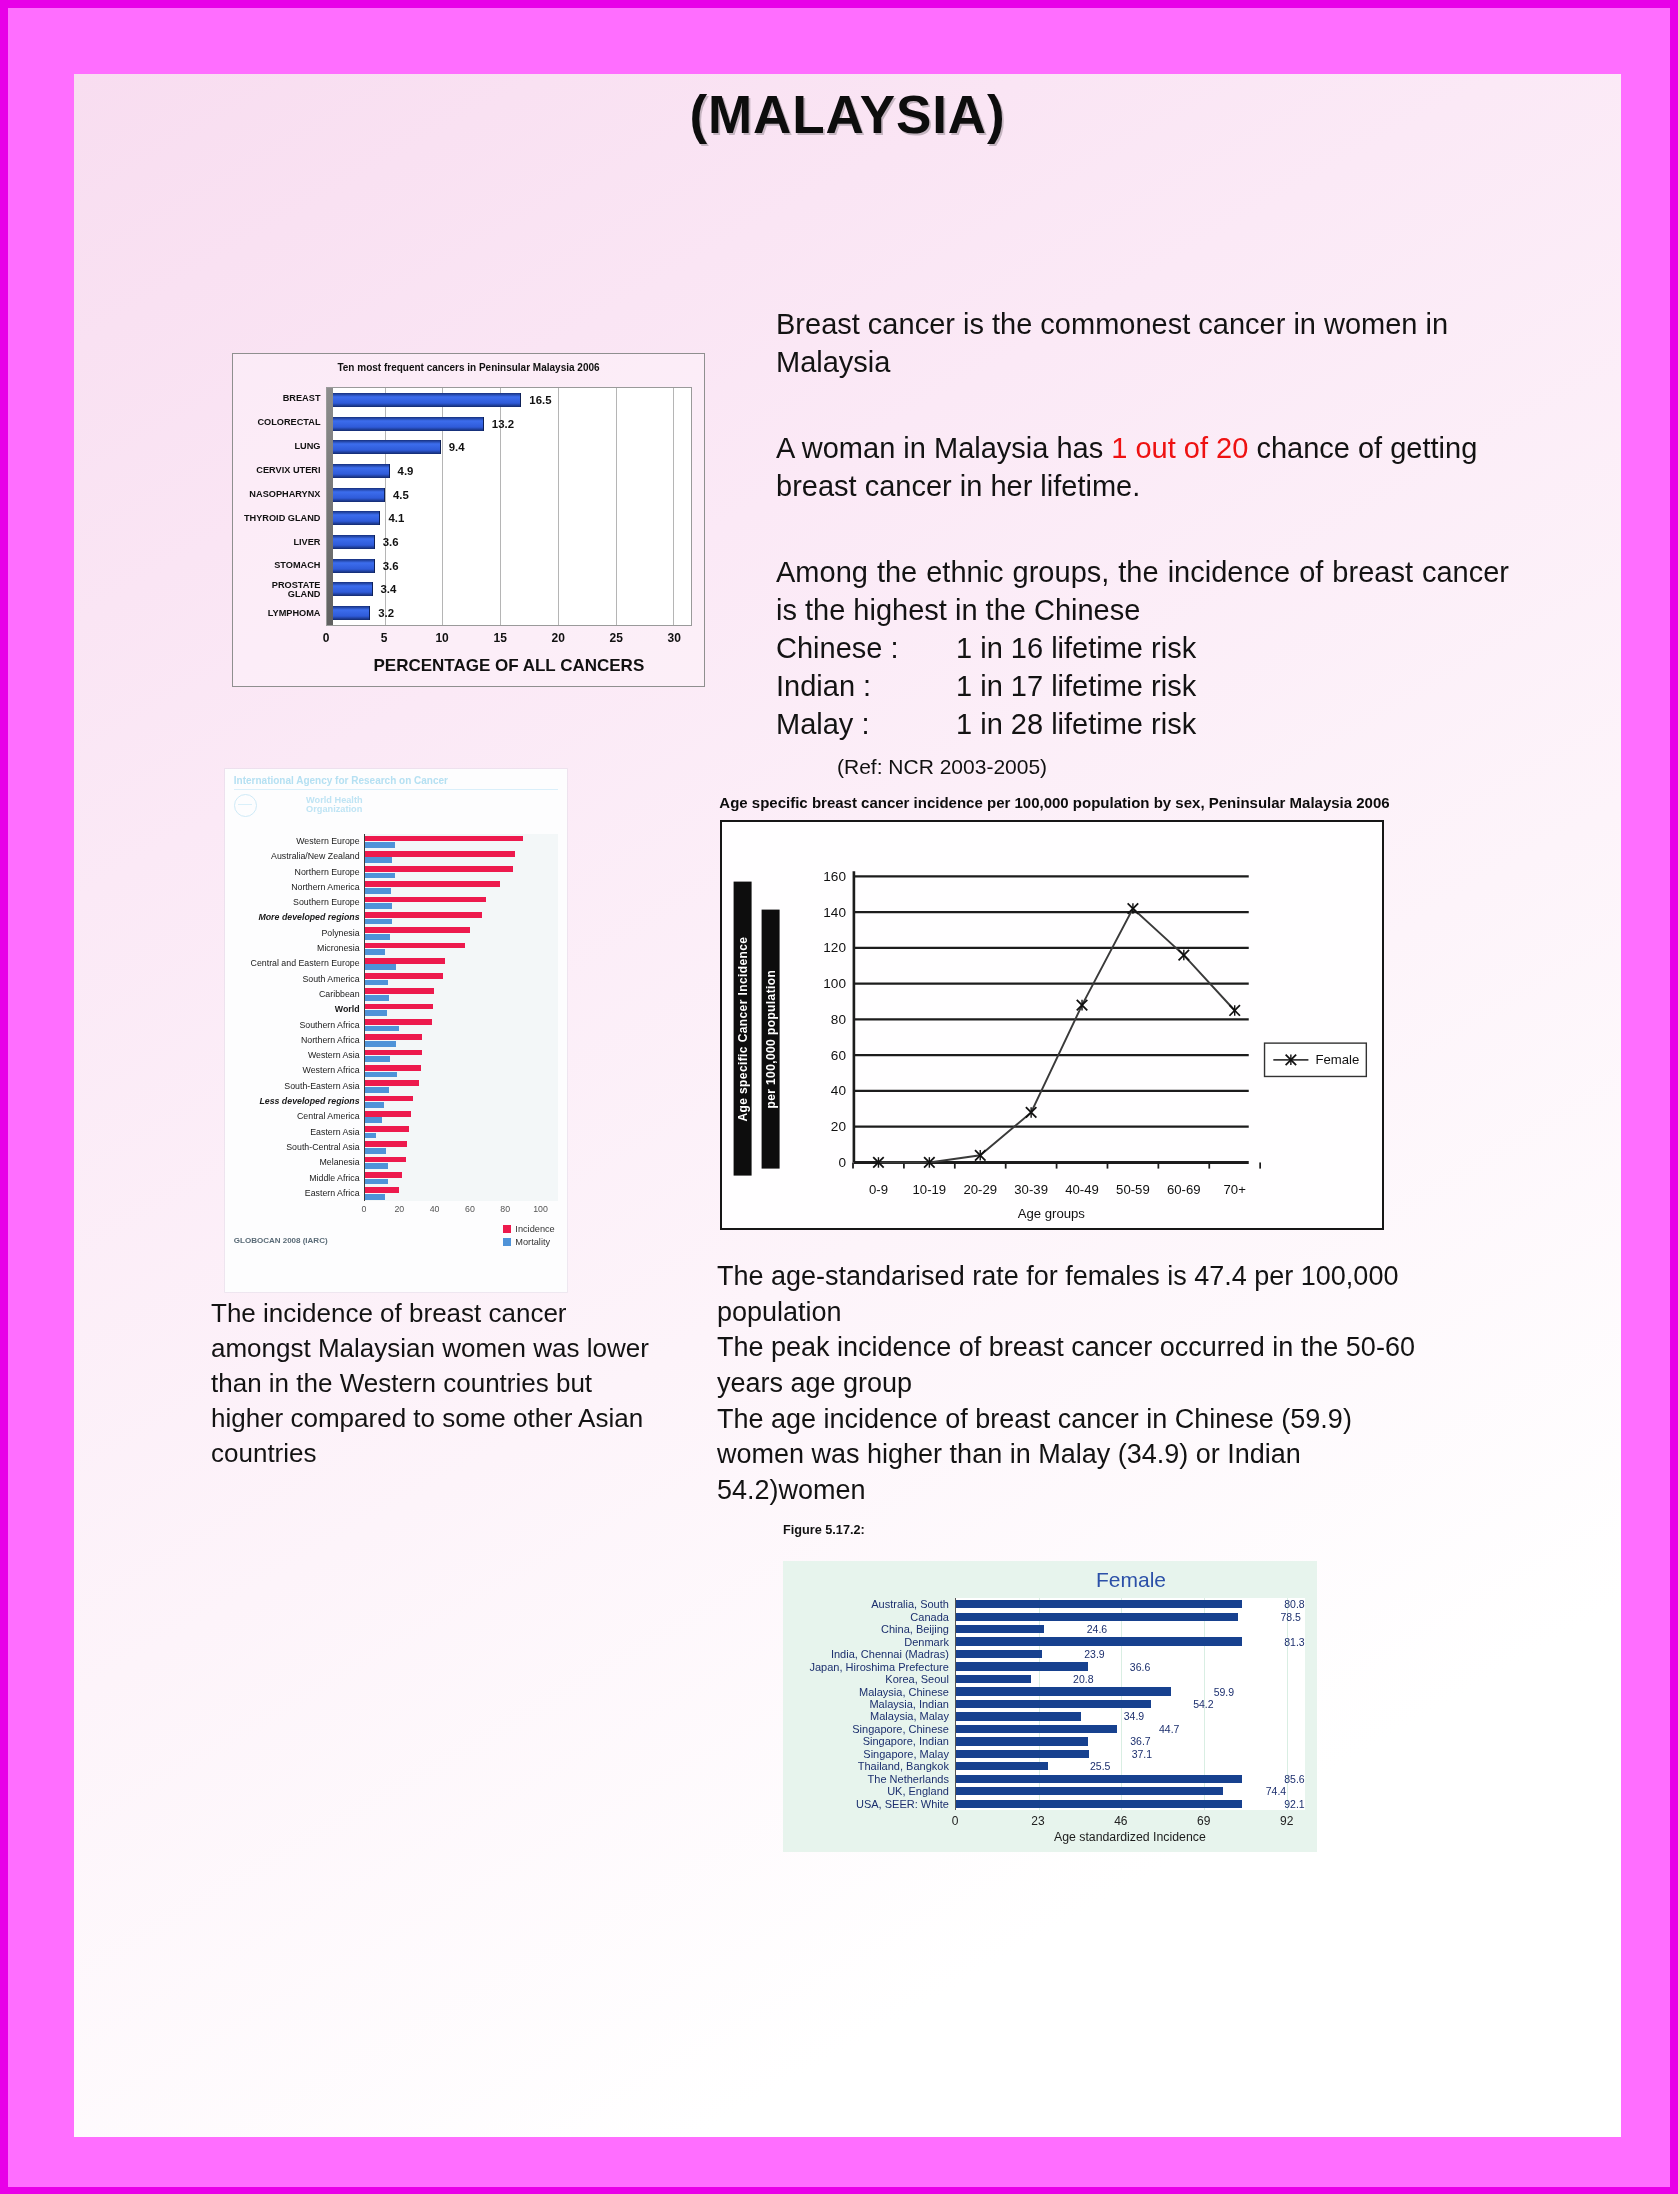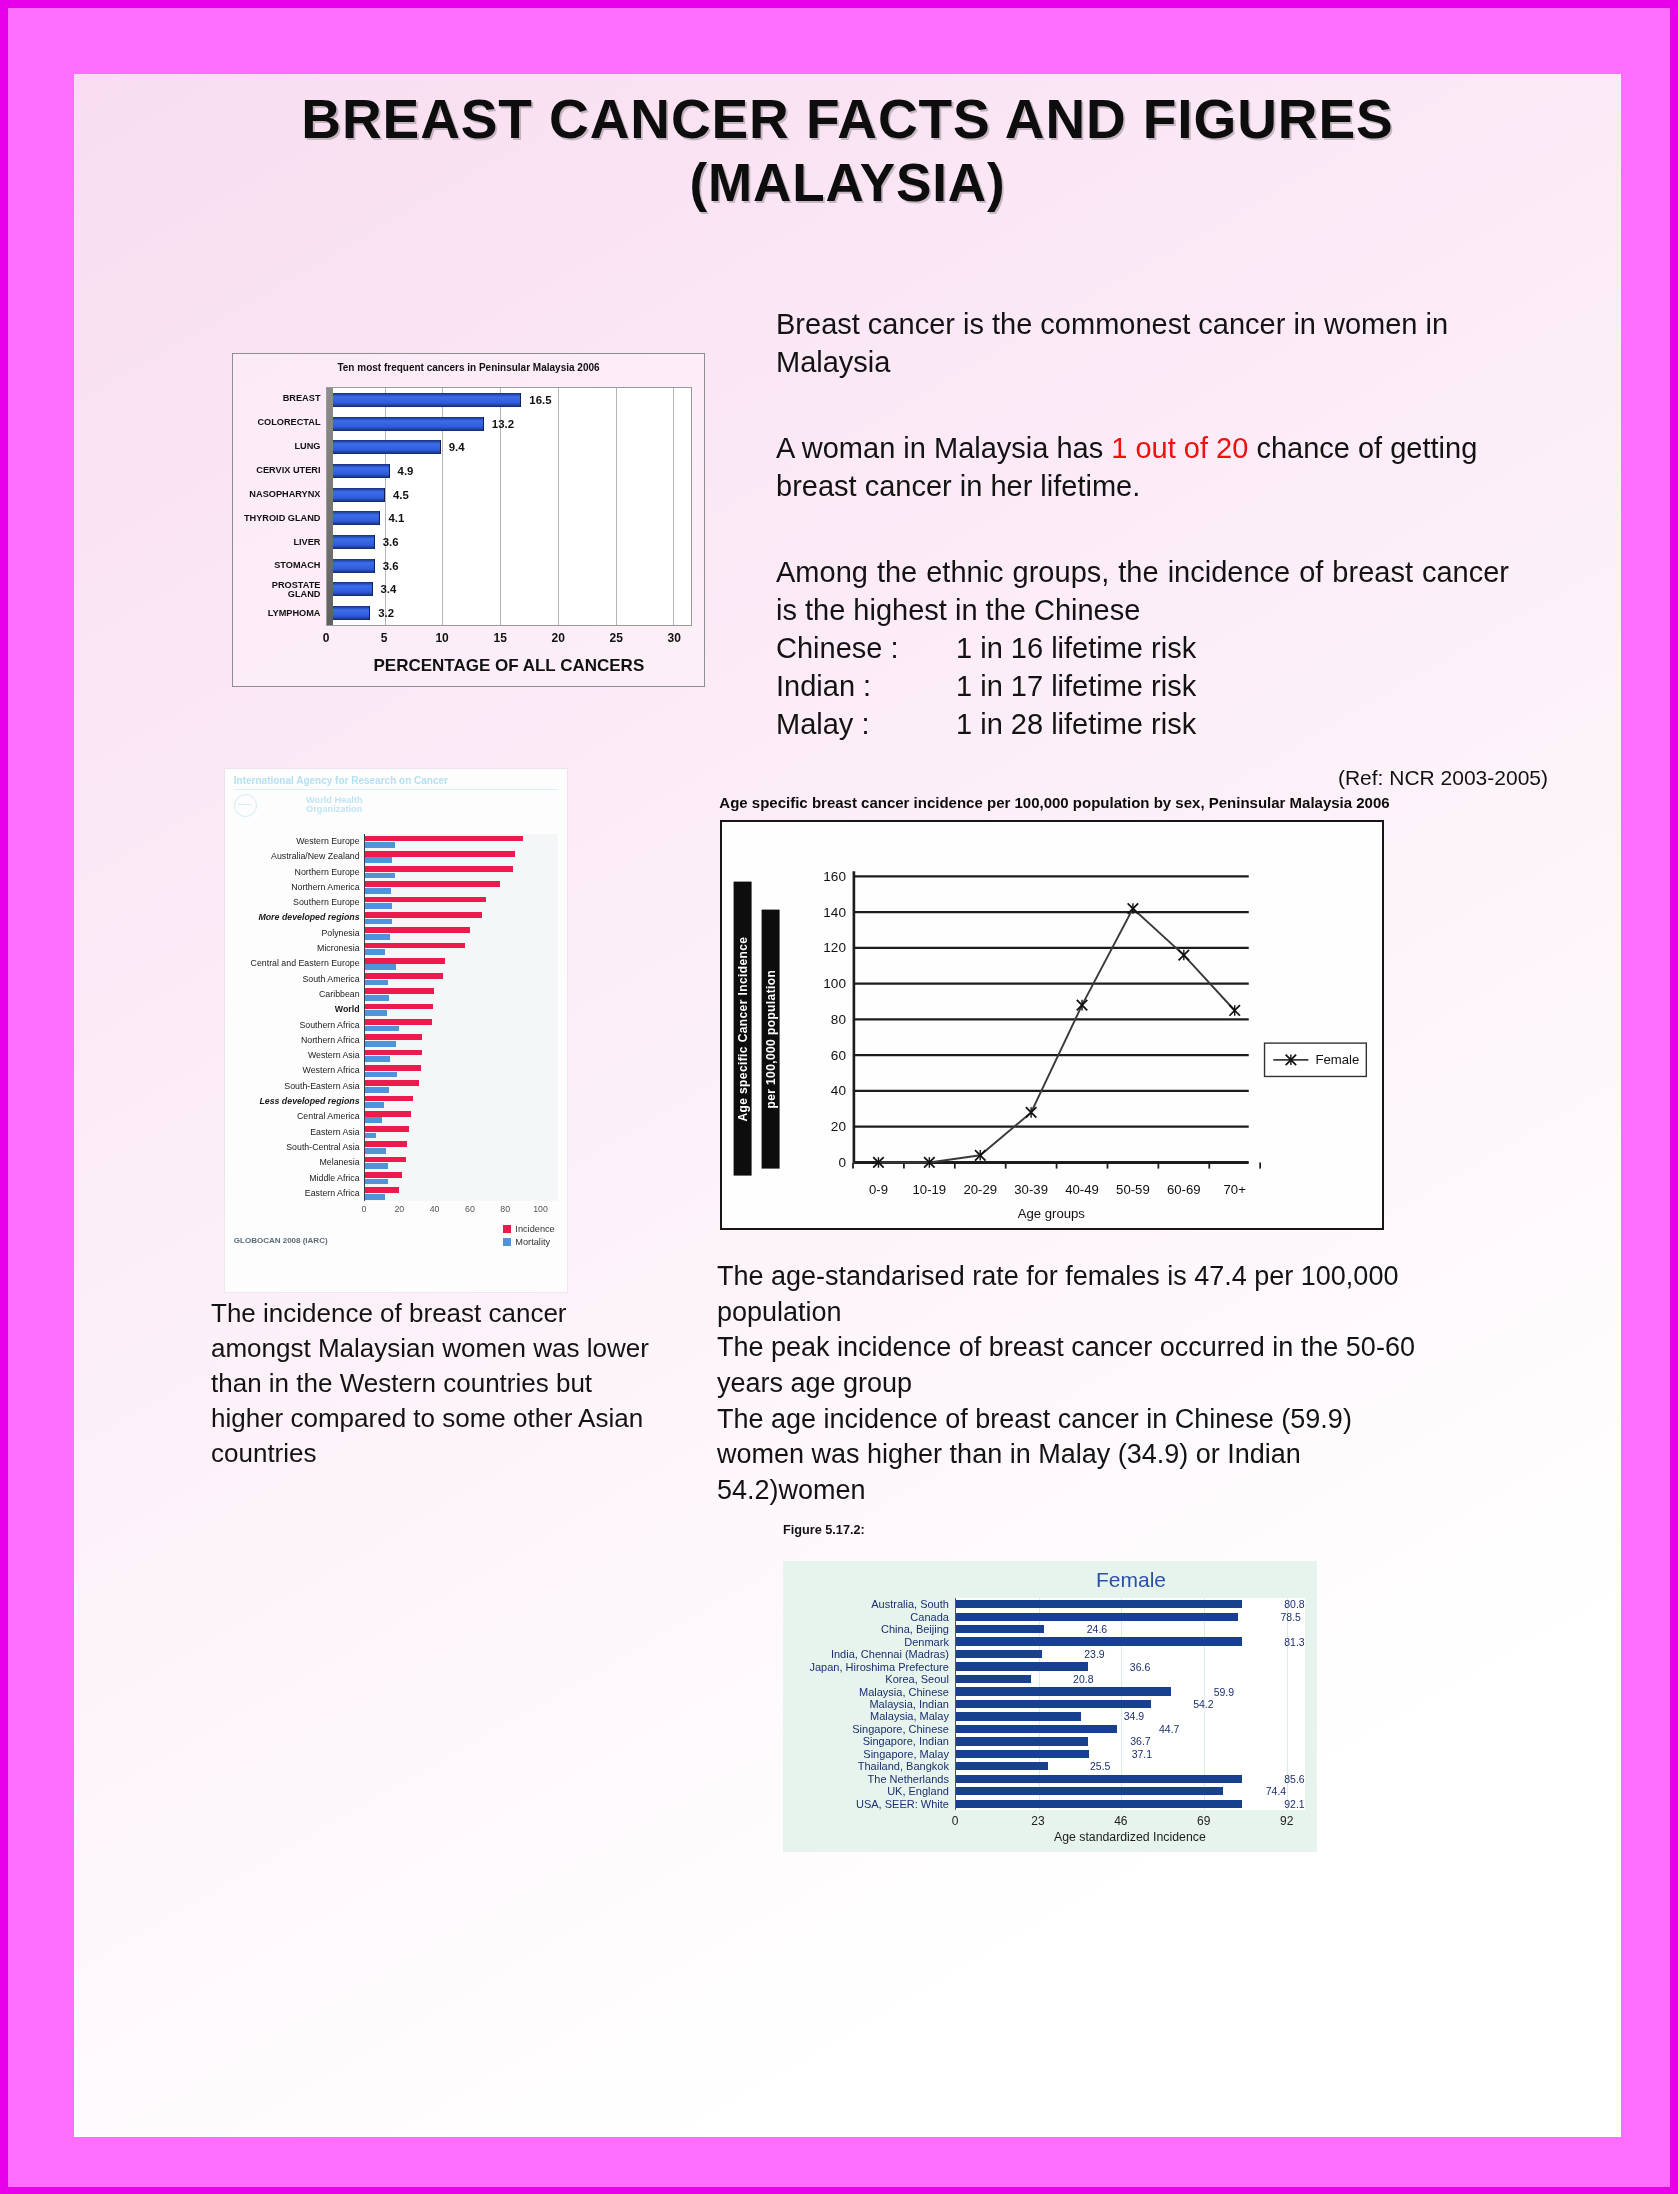--- a/index.html
+++ b/index.html
@@ -72,21 +72,21 @@
 
   
   .intro{position:absolute;left:702px;top:232px;width:772px;color:#131313;font-size:29px;line-height:1.31;}
   .intro .p{width:733px;}
   .intro .gap{height:48px;}
   .p-justify{text-align:justify;}
   .red{color:#ee1111;}
   .risk-row{display:flex;}
   .risk-label{width:180px;}
   .risk-value{flex:1;}
-  .intro-ref{margin-top:20px;margin-left:61px;text-align:right;font-size:21px;color:#111;}
+  .intro-ref{margin-top:9px;margin-left:61px;text-align:left;font-size:21px;color:#111;}
   .left-note{position:absolute;left:137px;top:1222px;width:443px;font-size:26px;line-height:1.35;color:#131313;}
   .right-note{position:absolute;left:643px;top:1185px;width:698px;font-size:27px;line-height:1.32;color:#131313;}
 
   
   .caption{position:absolute;left:709px;top:1448px;width:562px;display:flex;
     font-size:12.7px;font-weight:bold;color:#111;line-height:1.35;}
   .cap-prefix{width:91px;flex:none;}
   .cap-highlight{color:#5b79d8;}
   .chart4{position:absolute;left:709px;top:1487px;width:534px;height:291px;background:#e7f4ed;}
   .c4-title{position:absolute;left:176px;top:7px;width:344px;text-align:center;
@@ -104,21 +104,20 @@
   .c4tick{position:absolute;transform:translateX(-50%);font-size:12px;color:#222;}
   .c4-xlabel{position:absolute;left:172px;right:12.3px;top:269px;text-align:center;font-size:12.3px;color:#1c1c1c;}
 </style>
 </head>
 <body>
 
 <div class="page-frame">
   <div class="content">
 
     <div class="title-block">
-      <div class="title-line1">BREAST CANCER FACTS AND FIGURES</div>
       <div class="title-line2">(MALAYSIA)</div>
     </div>
 
     <div class="chart1">
       <div class="c1-title">Ten most frequent cancers in Peninsular Malaysia 2006</div>
       <div class="c1-body">
         <div id="c1-labels">
             <div class="c1label">BREAST</div>
             <div class="c1label">COLORECTAL</div>
             <div class="c1label">LUNG</div>

